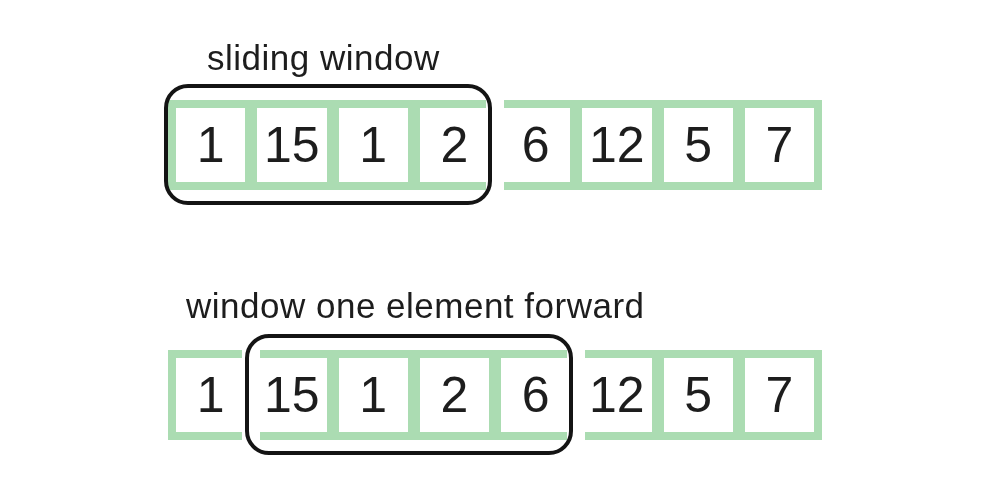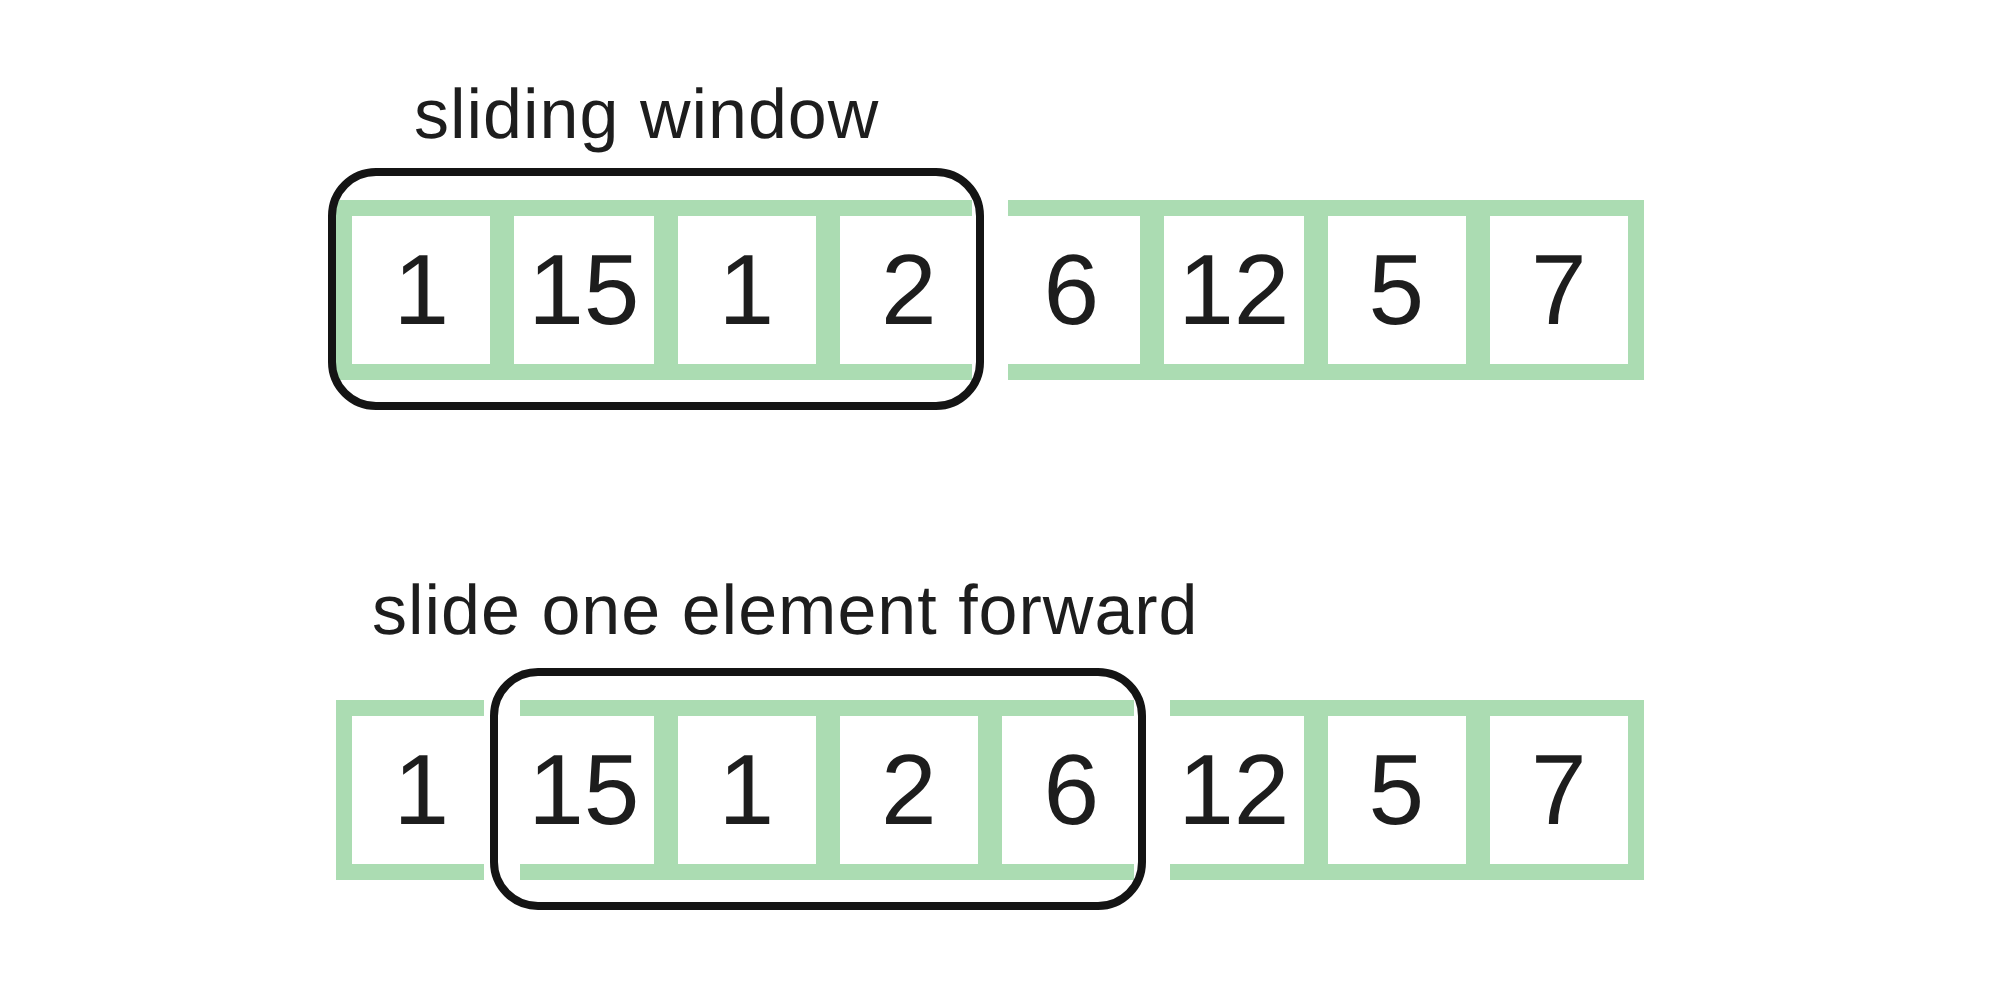--- a/index.html
+++ b/index.html
@@ -93,21 +93,21 @@
           <span>7</span>
         </div>
       </div>
     <div>
         <div class="strip-gap" style="left: 486px; top: 100px;"></div>
       </div>
     <div class="window-outline" style="left: 164px; top: 84px;"></div>
   </div>
 
   <div>
-    <div class="step-label" style="left:186px; top:286px;">slide one element forward</div>
+    <div class="step-label" style="left:186px; top:286px;">window one element forward</div>
     <div class="array-strip" style="top:350px;">
         <div class="array-cell">
           <span>1</span>
         </div>
         <div class="array-cell">
           <span>15</span>
         </div>
         <div class="array-cell">
           <span>1</span>
         </div>

